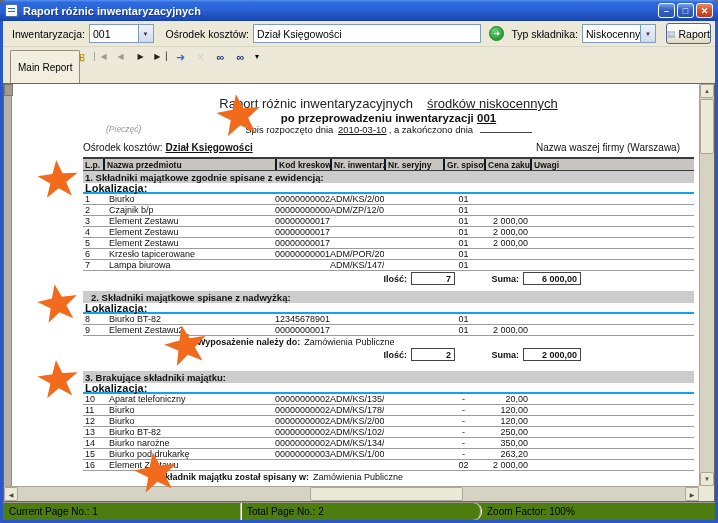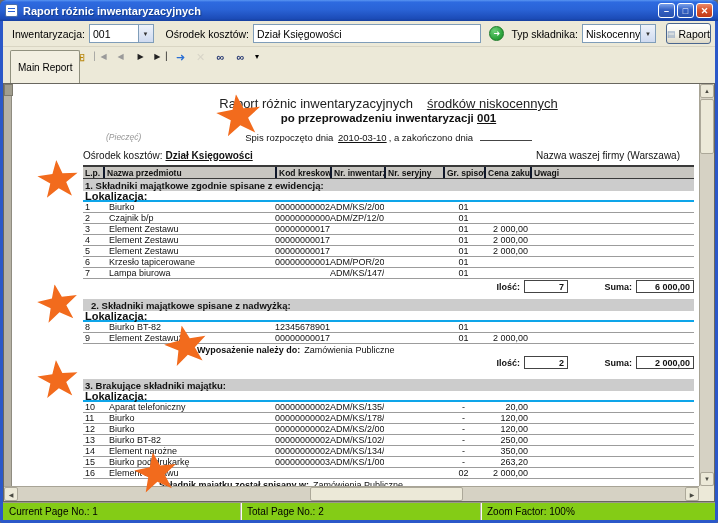--- a/index.html
+++ b/index.html
@@ -58,21 +58,21 @@
   .cornersq { position:absolute; left:0; top:0; width:9px; height:12px; background:#a09d8e; border:1px solid #7c796d; z-index:2; }
   .paper { position:absolute; left:9px; right:15px; top:0; bottom:15px; background:#fff; overflow:hidden; }
   .content { position:absolute; left:70px; right:5px; top:0; font-size:9px; color:#111; }
 
   .r-titleblock { margin-top:12px; text-align:center; }
   .r-title1 { font-size:13px; color:#222; }
   .r-title1 .ul { text-decoration:underline; margin-left:14px; }
   .r-title2 { font-size:11.5px; font-weight:bold; margin-top:1px; }
   .r-title2 .num { text-decoration:underline; }
 
-  .r-meta { position:relative; margin-top:8px; height:12px; text-align:center; font-size:9.5px; }
+  .r-meta { position:relative; height:12px; text-align:center; font-size:9.5px; }
   .stamp { position:absolute; left:23px; top:0; font-style:italic; color:#999; font-size:8.5px; }
   .dateval { text-decoration:underline; margin:0 2px; }
   .blankline { display:inline-block; width:52px; height:9px; border-bottom:1px solid #444; margin-left:4px; }
 
   .r-osrodek { display:flex; justify-content:space-between; margin-top:6px; font-size:10px; padding-right:14px; }
   .osr-val { font-weight:bold; text-decoration:underline; margin-left:3px; }
 
   
   .thead { display:flex; margin-top:4px; height:14px; align-items:center; background:#c8c6c1;
            border-top:2px solid #3a3a3a; border-bottom:1px solid #3a3a3a; font-weight:bold; font-size:8.5px; }
@@ -88,21 +88,21 @@
   .gr { width:41px; text-align:center; }
   .pr { width:46px; text-align:right; padding-right:2px; }
   .uw { flex:1 1 auto; }
 
   .band { height:12px; background:#cccccc; font-weight:bold; font-size:9.5px; padding-left:2px; display:flex; align-items:center; }
   .band.gap { margin-top:6px;padding-left:8px; }
   .band.gap2 { margin-top:10px; }
   .loc { height:11px; font-weight:bold; font-size:11px; border-bottom:2px solid #0ea5e9; display:flex; align-items:center; padding-left:2px; }
   .trow { display:flex; align-items:center; height:11px; border-bottom:1px solid #9c9c9c; font-size:9px; }
 
-  .sumrow { display:flex; align-items:center; height:13px; margin-top:1px; font-size:9px;justify-content:flex-end; }
+  .sumrow { display:flex; align-items:center; height:13px; margin-top:1px; font-size:9px; }
   .sp1 { width:284px; } .sp2 { width:30px; }
   .sumlab { font-weight:bold; width:44px; text-align:right; padding-right:4px; }
   .sumlab2 { font-weight:bold; width:38px; text-align:right; padding-right:4px; }
   .sumbox { height:13px; border:1px solid #444; background:#fff; font-weight:bold; text-align:right; padding:1px 3px 0 0; }
   .sumbox.b1 { width:44px; } .sumbox.b2 { width:58px; }
 
   .noterow { display:flex; align-items:center; height:11px; font-size:9px; }
   .noterow .nlab { font-weight:bold; margin-right:4px; white-space:nowrap; }
 
   
@@ -120,23 +120,23 @@
   .hscroll { position:absolute; left:0; right:15px; bottom:0; height:15px; background:#d6d2c4; border-top:1px solid #a8a496; }
   .sbtn { position:absolute; width:14px; height:14px; background:#ece9d8; border:1px solid #aca899; border-radius:2px;
           display:flex; align-items:center; justify-content:center; font-size:6px; color:#4a4a42; }
   .vscroll .up { top:0; left:0; } .vscroll .down { bottom:0; left:0; }
   .hscroll .left { left:0; top:0; } .hscroll .right { right:0; top:0; }
   .vthumb { position:absolute; left:0; top:15px; width:14px; height:55px; background:#ece9d8; border:1px solid #aca899; border-radius:2px; }
   .hthumb { position:absolute; top:0; left:44%; width:22%; height:14px; background:#ece9d8; border:1px solid #aca899; border-radius:2px; }
   .sbcorner { position:absolute; right:0; bottom:0; width:15px; height:15px; background:#ece9d8; }
 
   
-  .statusbar { height:18px; background:#84cc16; border-top:1px solid #9c998c; display:flex; font-size:10px; align-items:center; }
+  .statusbar { height:18px; background:#4d7c0f; border-top:1px solid #9c998c; display:flex; font-size:10px; align-items:center; }
   .scell { height:100%; display:flex; align-items:center; padding-left:6px; border-right:1px solid #b5b1a3; box-shadow:1px 0 0 #fcfbf5; }
-  .scell.c1 { width:238px; } .scell.c2 { width:240px; } .scell.c3 { flex:1; border-right:none; box-shadow:none; }
+  .scell.c1 { width:238px; } .scell.c2 { width:240px;border-radius:8px; } .scell.c3 { flex:1; border-right:none; box-shadow:none; }
 </style>
 </head>
 <body>
 
 <div class="window">
 
   <div class="titlebar">
     <div class="app-icon"></div>
     <div class="title-text">Raport różnic inwentaryzacyjnych</div>
     <div class="winbtns">
@@ -389,21 +389,21 @@
             <span class="c nm">Biurko BT-82</span>
             <span class="c bc">0000000000260</span>
             <span class="c iv">ADM/KS/102/94</span>
             <span class="c sr"></span>
             <span class="c gr">-</span>
             <span class="c pr">250,00</span>
             <span class="c uw"></span>
           </div>
         <div class="trow">
             <span class="c lp">14</span>
-            <span class="c nm">Element narożne</span>
+            <span class="c nm">Biurko narożne</span>
             <span class="c bc">0000000000284</span>
             <span class="c iv">ADM/KS/134/97</span>
             <span class="c sr"></span>
             <span class="c gr">-</span>
             <span class="c pr">350,00</span>
             <span class="c uw"></span>
           </div>
         <div class="trow">
             <span class="c lp">15</span>
             <span class="c nm">Biurko pod drukarkę</span>

